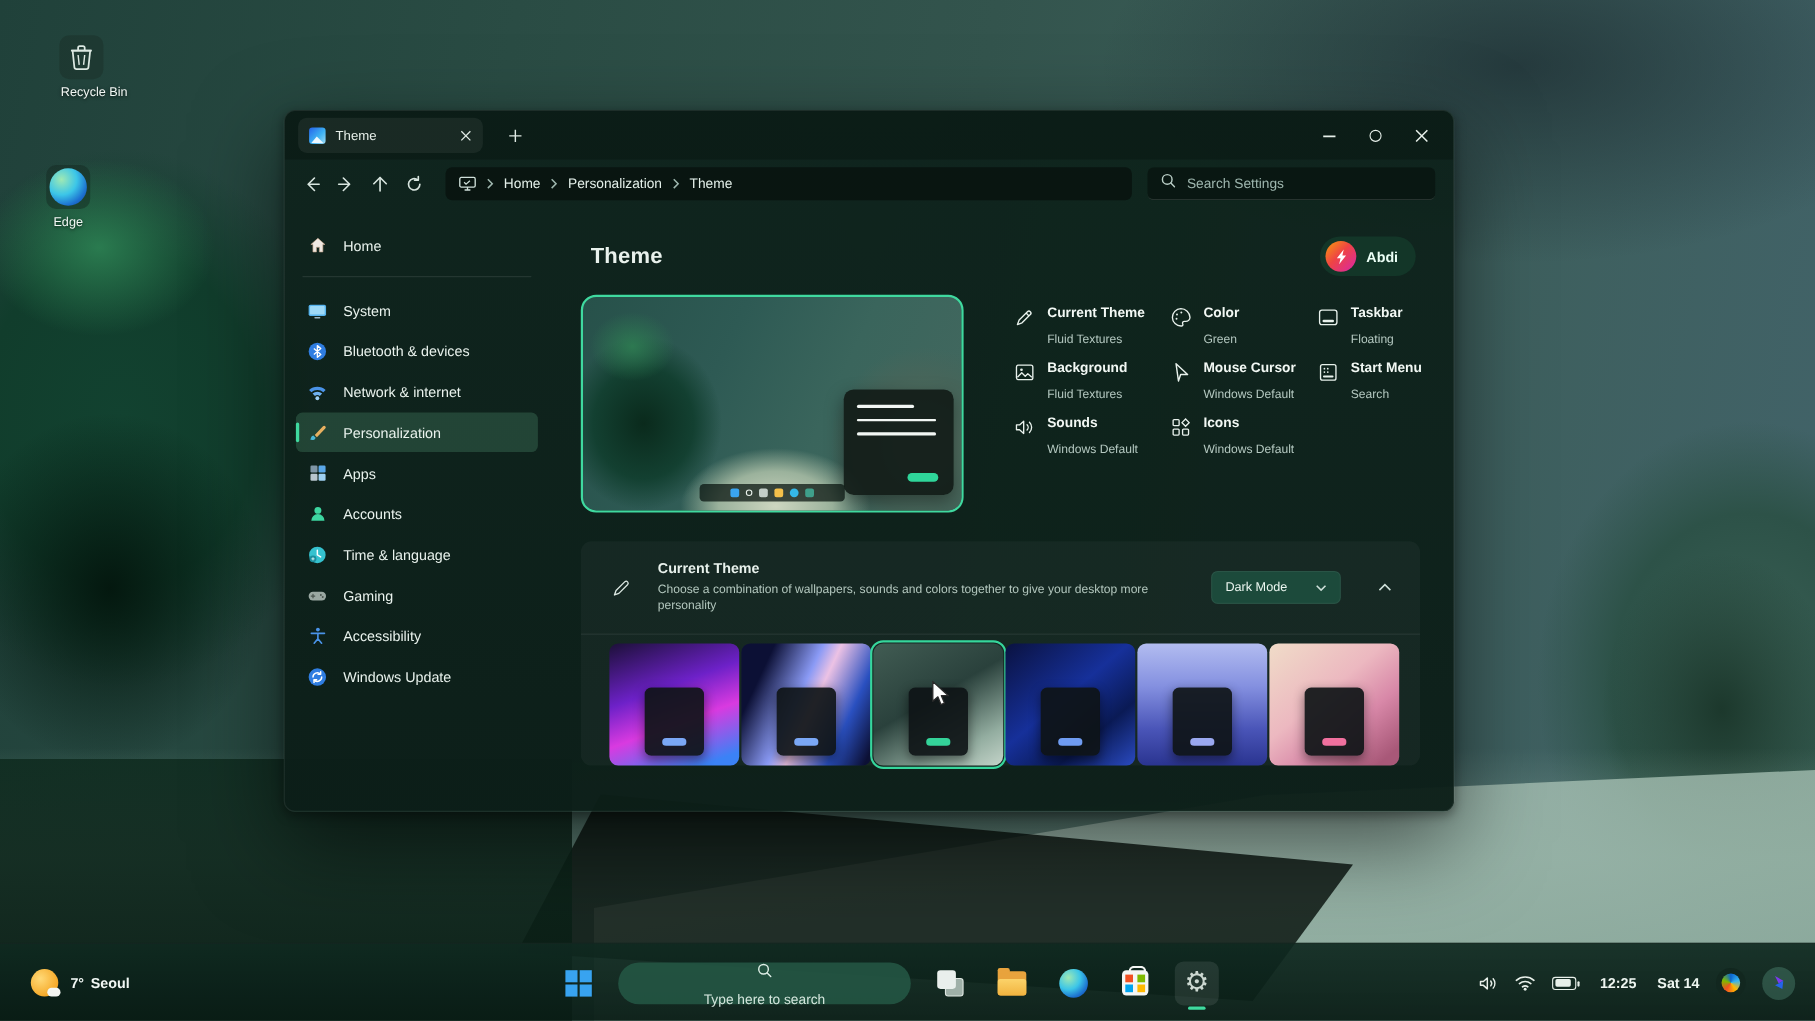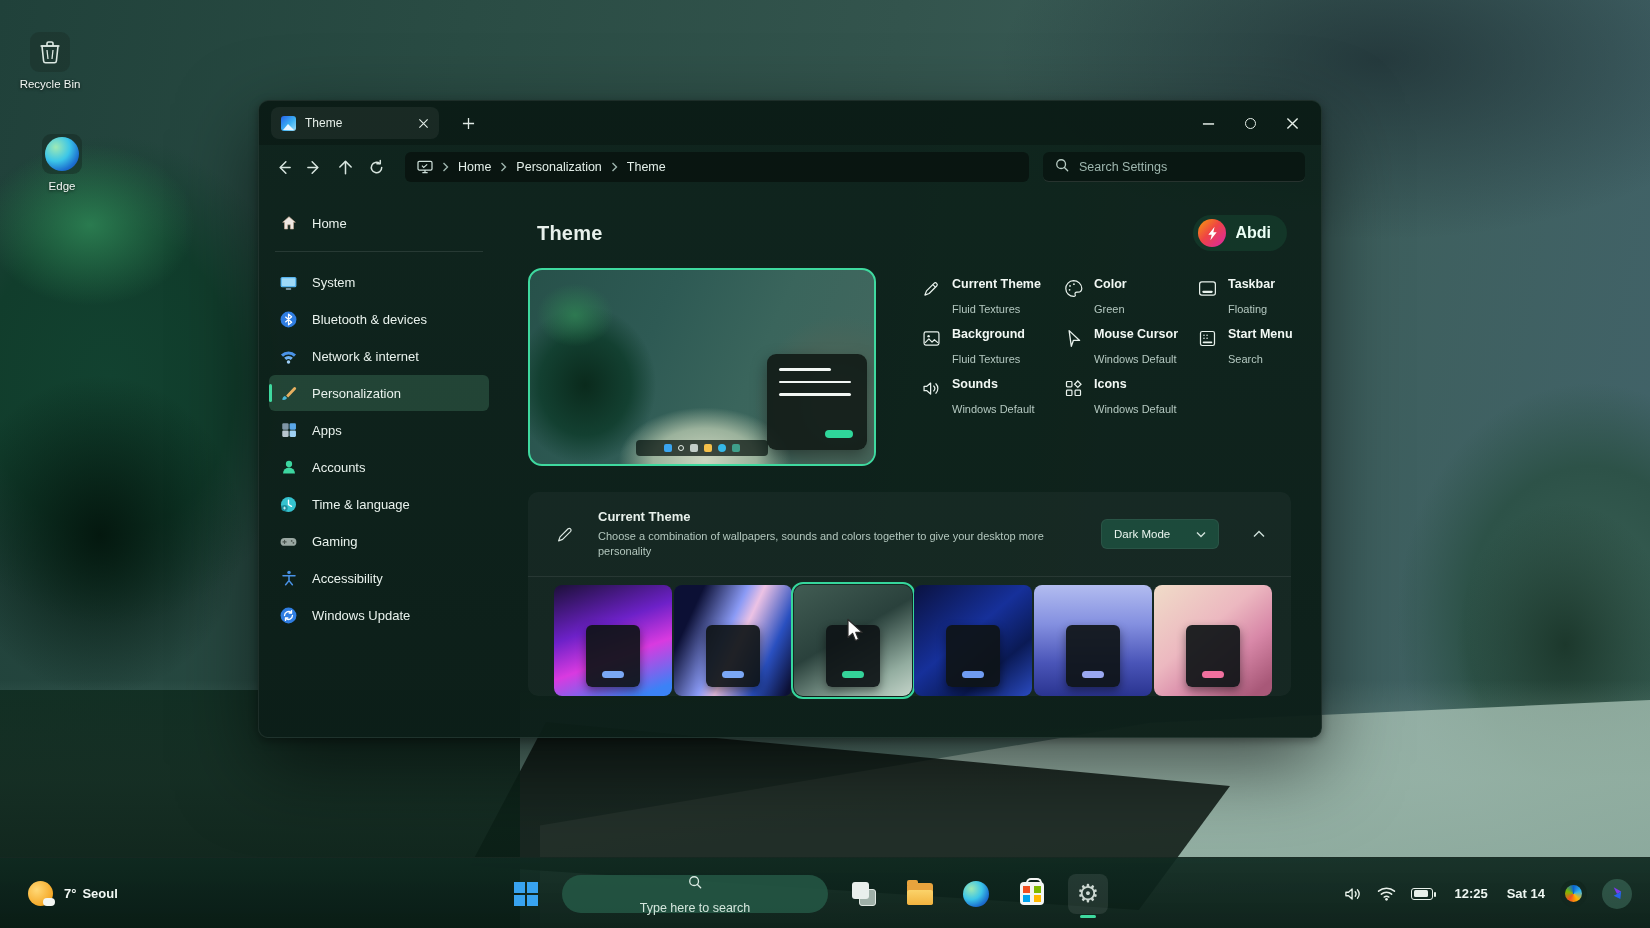--- a/index.html
+++ b/index.html
@@ -85,21 +85,21 @@
 
   .content { position:relative; flex:1; padding:0 0 0 29px; }
   .page-head { display:flex; align-items:center; justify-content:space-between;
     margin-top:26px; height:36px; padding-right:34px; }
   .page-title { font-size:20px; font-weight:700; letter-spacing:.2px; margin-left:9px; }
   .user-pill { display:flex; align-items:center; gap:9px; background:#133628; border-radius:20px;
     padding:4px 16px 4px 5px; }
   .avatar { width:28px; height:28px; border-radius:50%;
     background:linear-gradient(135deg,#f59e0b 0%,#ef4444 45%,#d926a9 100%);
     display:flex; align-items:center; justify-content:center; }
-  .user-name { font-size:16px; font-weight:700; color:#ecfff6; }
+  .user-name { font-size:13px; font-weight:700; color:#ecfff6; }
 
   .hero-row { display:flex; margin-top:17px; }
   .preview-card { position:relative; width:348px; height:198px; flex-shrink:0; border-radius:14px;
     border:2px solid #3fd99f; overflow:hidden;
     background:linear-gradient(115deg,#27514a 0%,#2e5a54 35%,#3a655c 62%,#44685f 100%); }
   .pv-blob { position:absolute; border-radius:50%; }
   .pv-fur { left:-40px; top:10px; width:190px; height:210px;
     background:radial-gradient(closest-side,#0a2a1c 0%,#134031 48%,rgba(19,64,49,0) 75%); }
   .pv-rim { left:-10px; top:0; width:110px; height:90px;
     background:radial-gradient(closest-side,rgba(46,125,82,.9),rgba(46,125,82,0) 70%); }
@@ -217,31 +217,31 @@
   <div class="bg-fur-left"></div>
   <div class="bg-fur-left-rim"></div>
   <div class="bg-fur-left-core"></div>
   <div class="bg-fur-right"></div>
   <div class="bg-fur-right-core"></div>
   <div class="bg-floor"></div>
   <div class="bg-floor-light"></div>
   <div class="bg-floor-wedge"></div>
   <div class="bg-floor-darkleft"></div>
 
-  <div class="desk-icon" style="left:8px; top:32px;">
+  <div class="desk-icon" style="left:32px; top:32px;text-align:right;">
     <div class="tile">
       <svg width="22" height="24" viewBox="0 0 22 24">
           <path d="M3 6h16l-1.6 15a2 2 0 0 1-2 1.8H6.6a2 2 0 0 1-2-1.8L3 6z" fill="none" stroke="#dce8e2" stroke-width="1.6"></path>
           <path d="M1.5 6h19M8 6V3.5A1.5 1.5 0 0 1 9.5 2h3A1.5 1.5 0 0 1 14 3.5V6" fill="none" stroke="#dce8e2" stroke-width="1.6"></path>
           <path d="M8 10l1 9M14 10l-1 9" stroke="#dce8e2" stroke-width="1.3"></path>
         </svg>
     </div>
     <div class="label">Recycle Bin</div>
   </div>
-  <div class="desk-icon" style="left:20px; top:134px;">
+  <div class="desk-icon" style="left:20px; top:150px;">
     <div class="tile" style="background:rgba(20,38,32,.45);">
       <div class="edge-ball"></div>
     </div>
     <div class="label">Edge</div>
   </div>
 
   <div class="settings-window">
 
     <div class="tabbar">
       <div class="tab">

